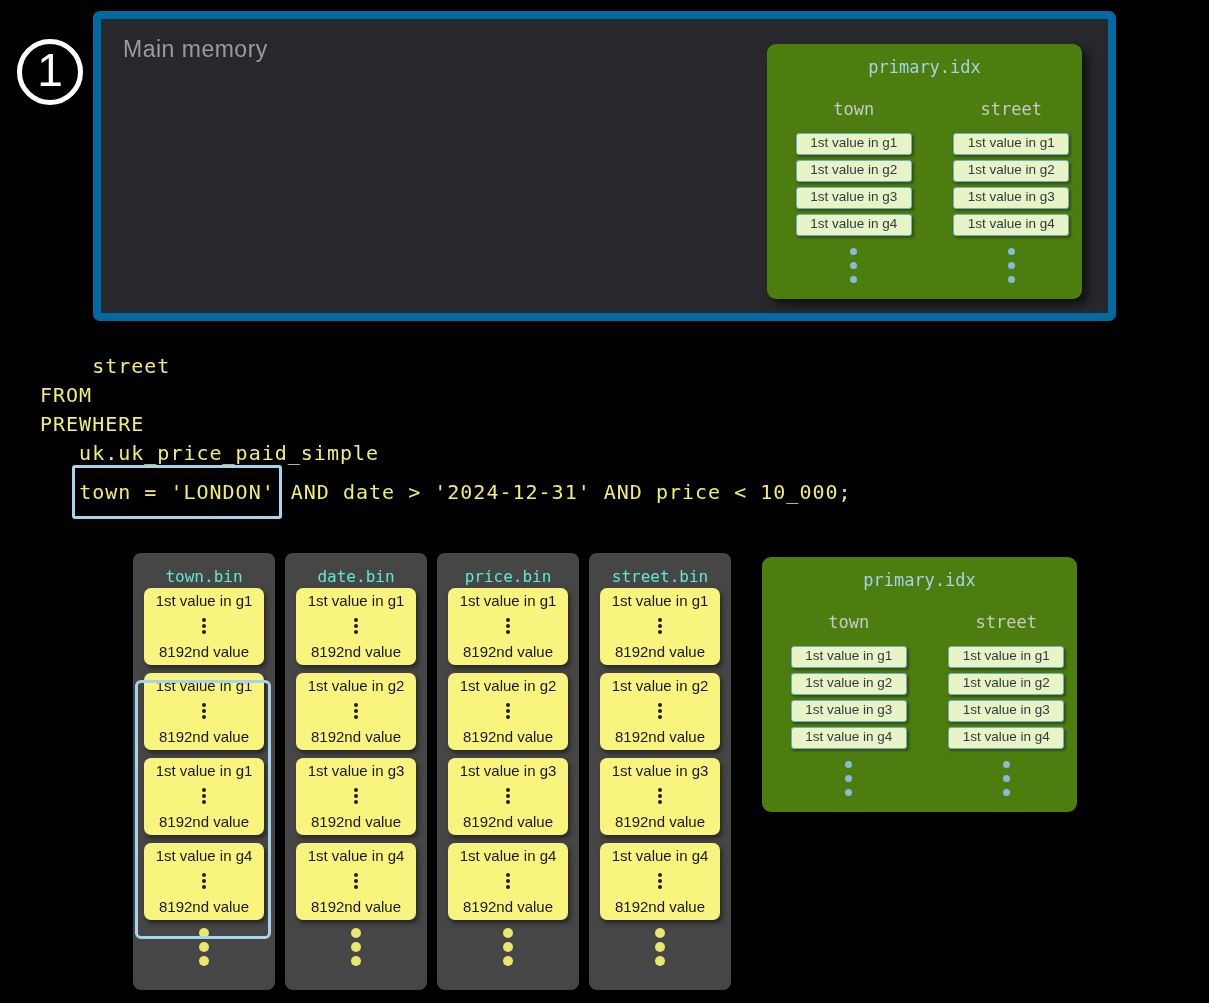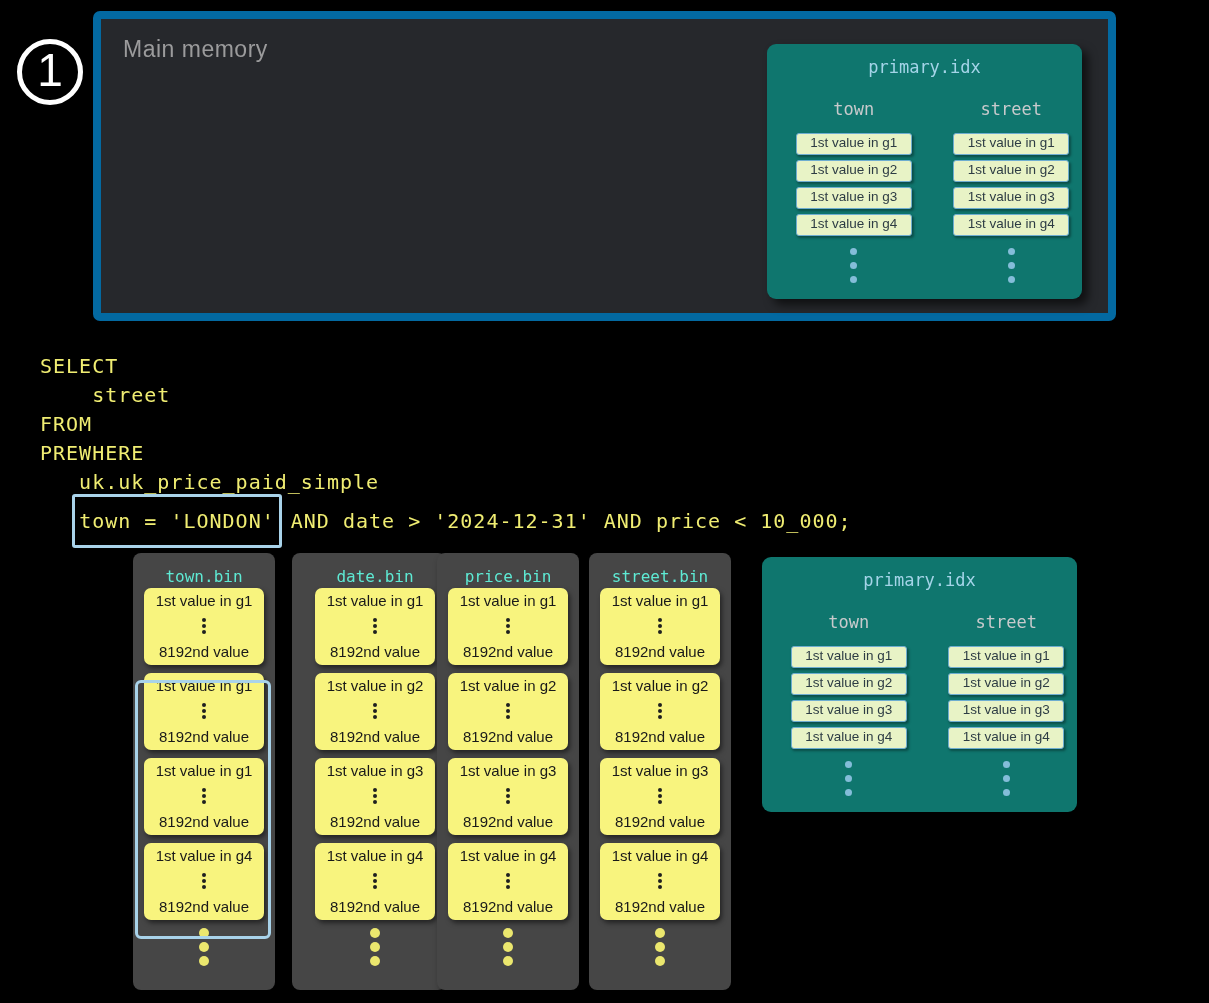--- a/index.html
+++ b/index.html
@@ -11,21 +11,21 @@
   .badge{position:absolute;left:17px;top:39px;width:56px;height:56px;border:5px solid #fff;
          border-radius:50%;display:flex;align-items:center;justify-content:center;}
   .badge span{color:#fff;font-size:46px;font-weight:300;line-height:1;transform:translateY(-2px);}
 
   
   .main-memory{position:absolute;left:93px;top:11px;width:1023px;height:310px;box-sizing:border-box;
                background:#26282c;border:8px solid #0369a1;border-radius:7px;}
   .mm-title{position:absolute;left:22px;top:17px;color:#9b9b9c;font-size:23px;letter-spacing:.5px;}
 
   
-  .idx-card{position:absolute;width:315px;height:255px;background:#0f766e;border-radius:9px;
+  .idx-card{position:absolute;width:315px;height:255px;background:#4d7c0f;border-radius:9px;
             box-shadow:6px 6px 10px rgba(0,0,0,.6);}
   .idx-title{text-align:center;margin-top:13px;color:#a4d4e8;font-size:17px;}
   .idx-cols{display:flex;margin-top:22px;}
   .idx-col{flex:1;text-align:center;margin-left:16px;}
   .idx-header{color:#c8cacc;font-size:17px;margin-bottom:14px;}
   .chip{width:116px;height:22px;box-sizing:border-box;margin:0 auto 5px;background:#e8f3c6;
         border:1.5px solid #6eadd0;border-radius:3px;color:#2d3c44;font-size:13.5px;
         line-height:18px;box-shadow:1.5px 2px 2.5px rgba(0,0,0,.35);}
   .idx-dots{margin-top:12px;}
   .idx-dots i{display:block;width:7px;height:7px;border-radius:50%;background:#84bdd9;margin:0 auto 7px;}
@@ -87,21 +87,20 @@
             <i></i>
             <i></i>
             <i></i>
           </div>
       </div>
     </div>
   </div>
 </div>
 
 <div class="sql mono">
-  <div class="sql-line">SELECT</div>
   <div class="sql-line">    street</div>
   <div class="sql-line">FROM</div>
   <div class="sql-line">PREWHERE</div>
   <div class="sql-line">   uk.uk_price_paid_simple</div>
   <div class="sql-line"><span>   </span><span class="sql-hl">town = 'LONDON'</span><span> AND date &gt; '2024-12-31' AND price &lt; 10_000;</span></div>
 </div>
 
 <div class="bin" style="left:133px;">
   <div class="bin-title mono">town.bin</div>
   <div class="block">
@@ -141,21 +140,21 @@
     <div>8192nd value</div>
   </div>
   <div class="bin-dots">
       <i></i>
       <i></i>
       <i></i>
     </div>
   <div class="town-highlight"></div>
 </div>
 
-<div class="bin" style="left:292px;padding-left:12px;">
+<div class="bin" style="left:285px;">
   <div class="bin-title mono">date.bin</div>
   <div class="block">
     <div>1st value in g1</div>
     <div class="bdots">
         <i></i>
         <i></i>
         <i></i>
       </div>
     <div>8192nd value</div>
   </div>

